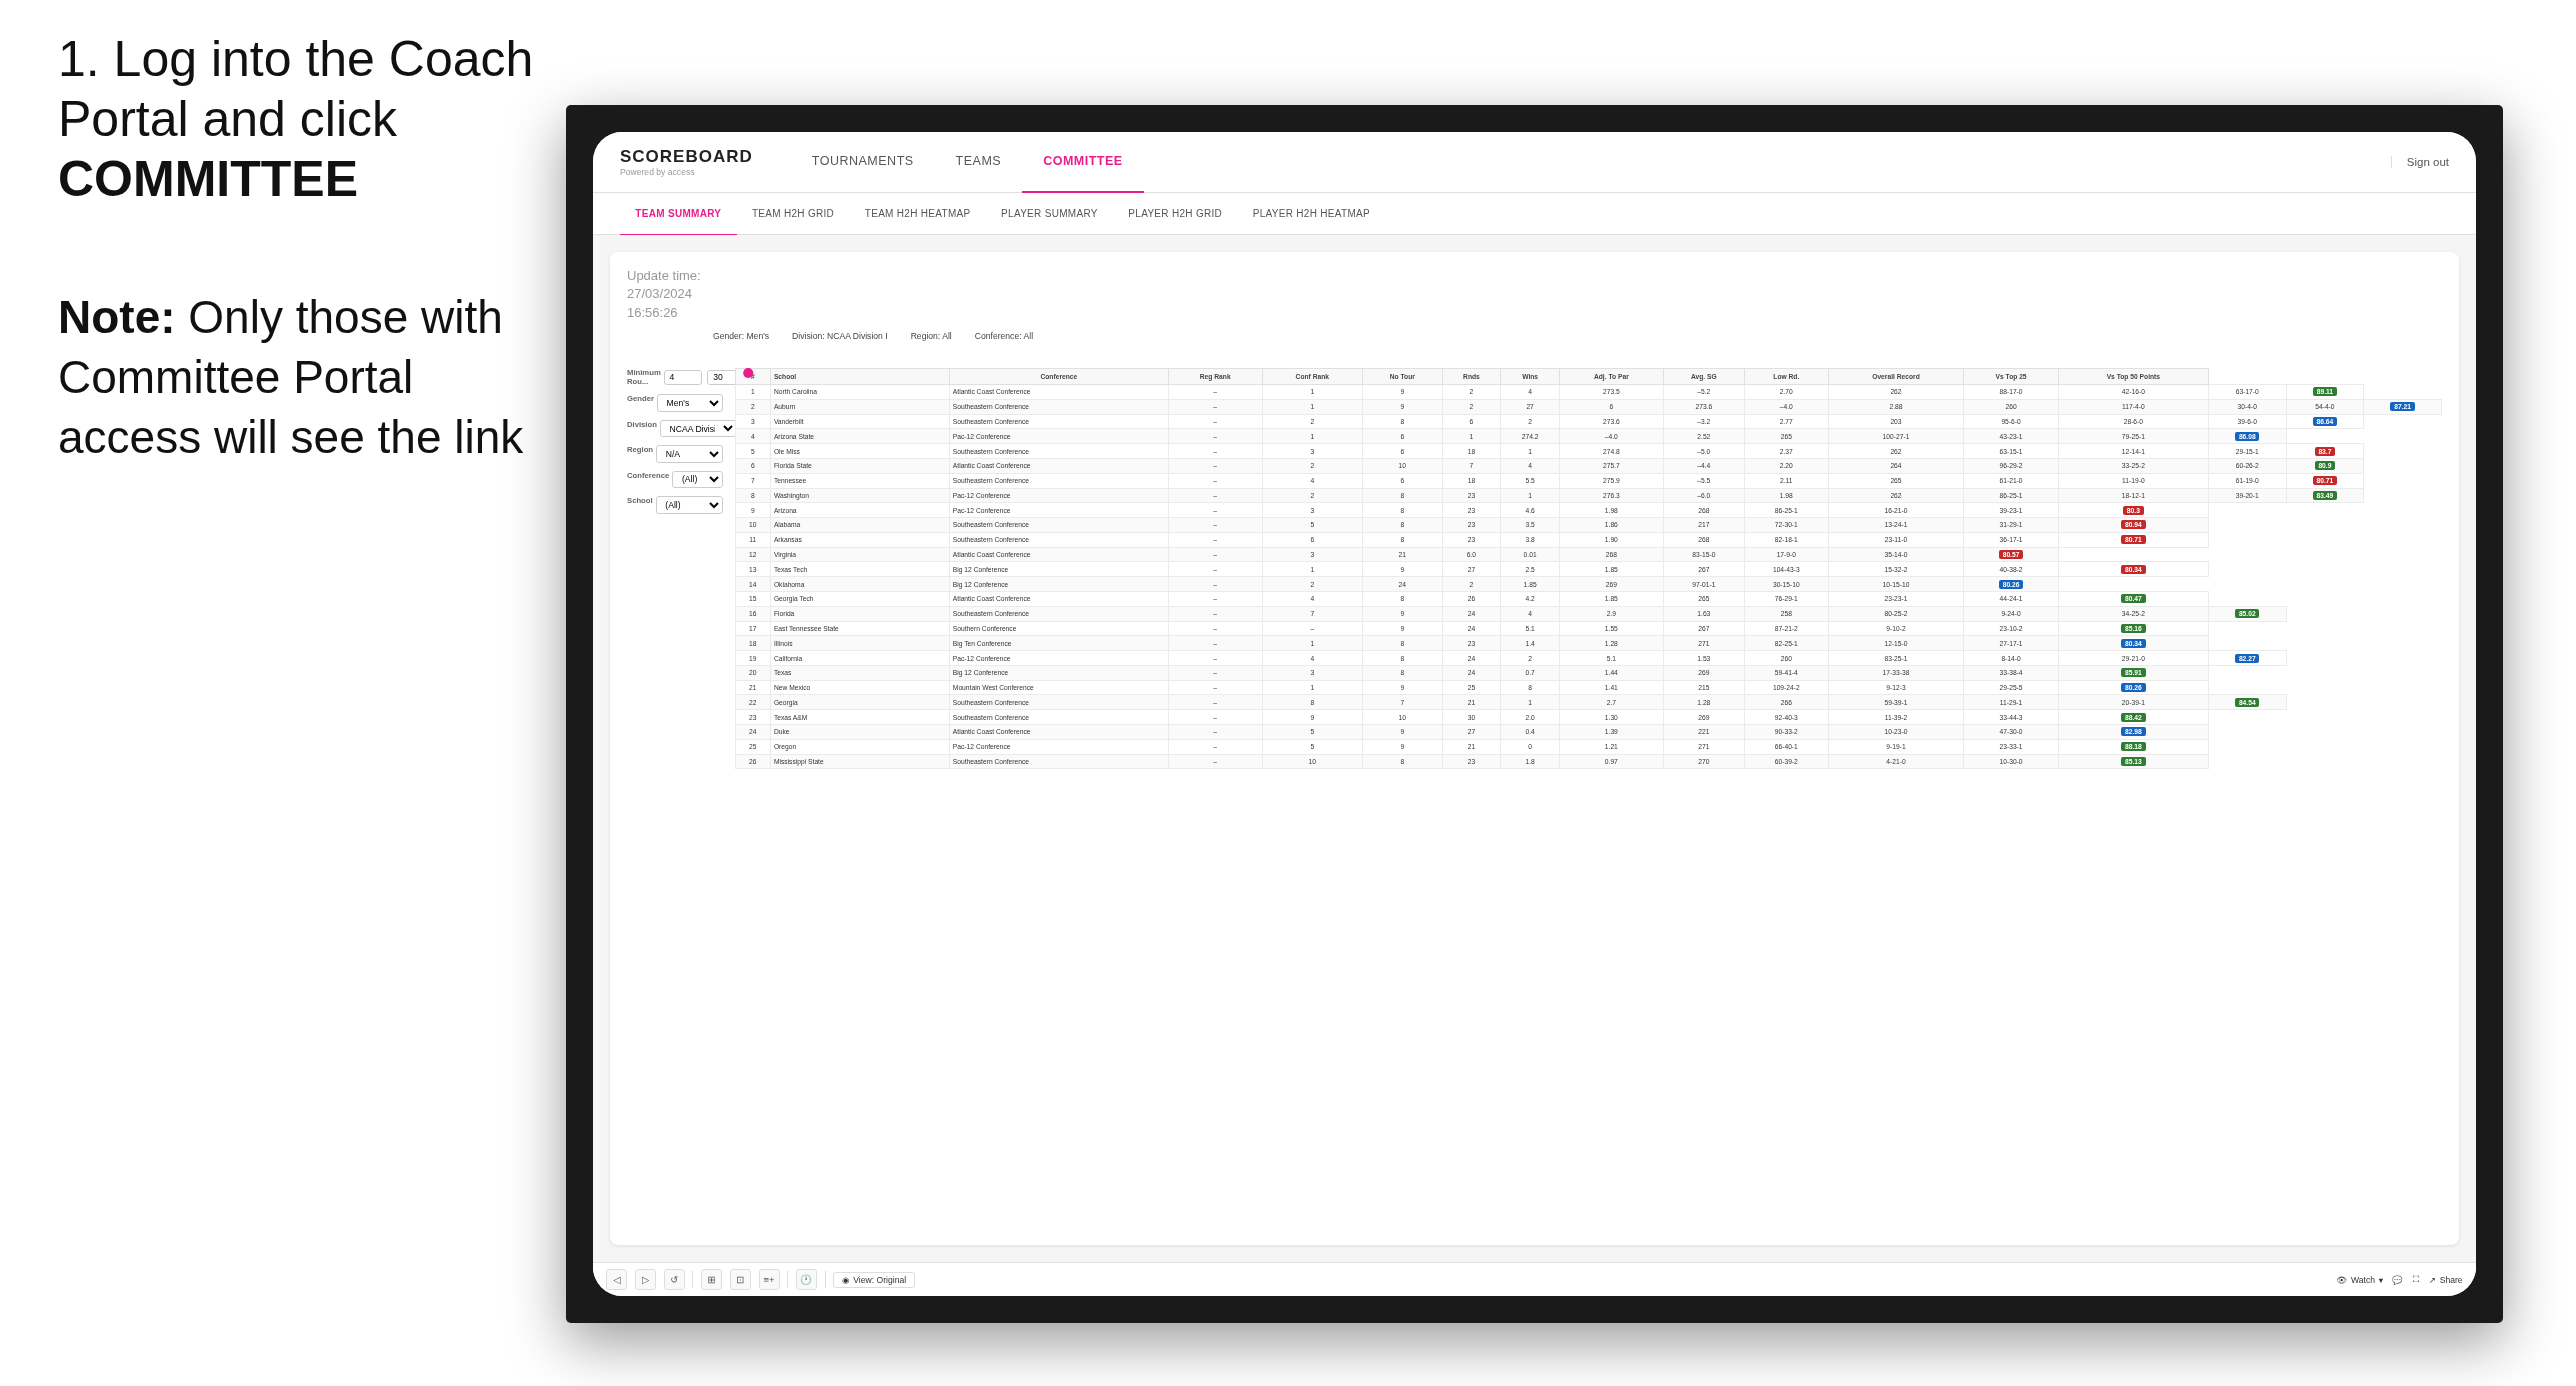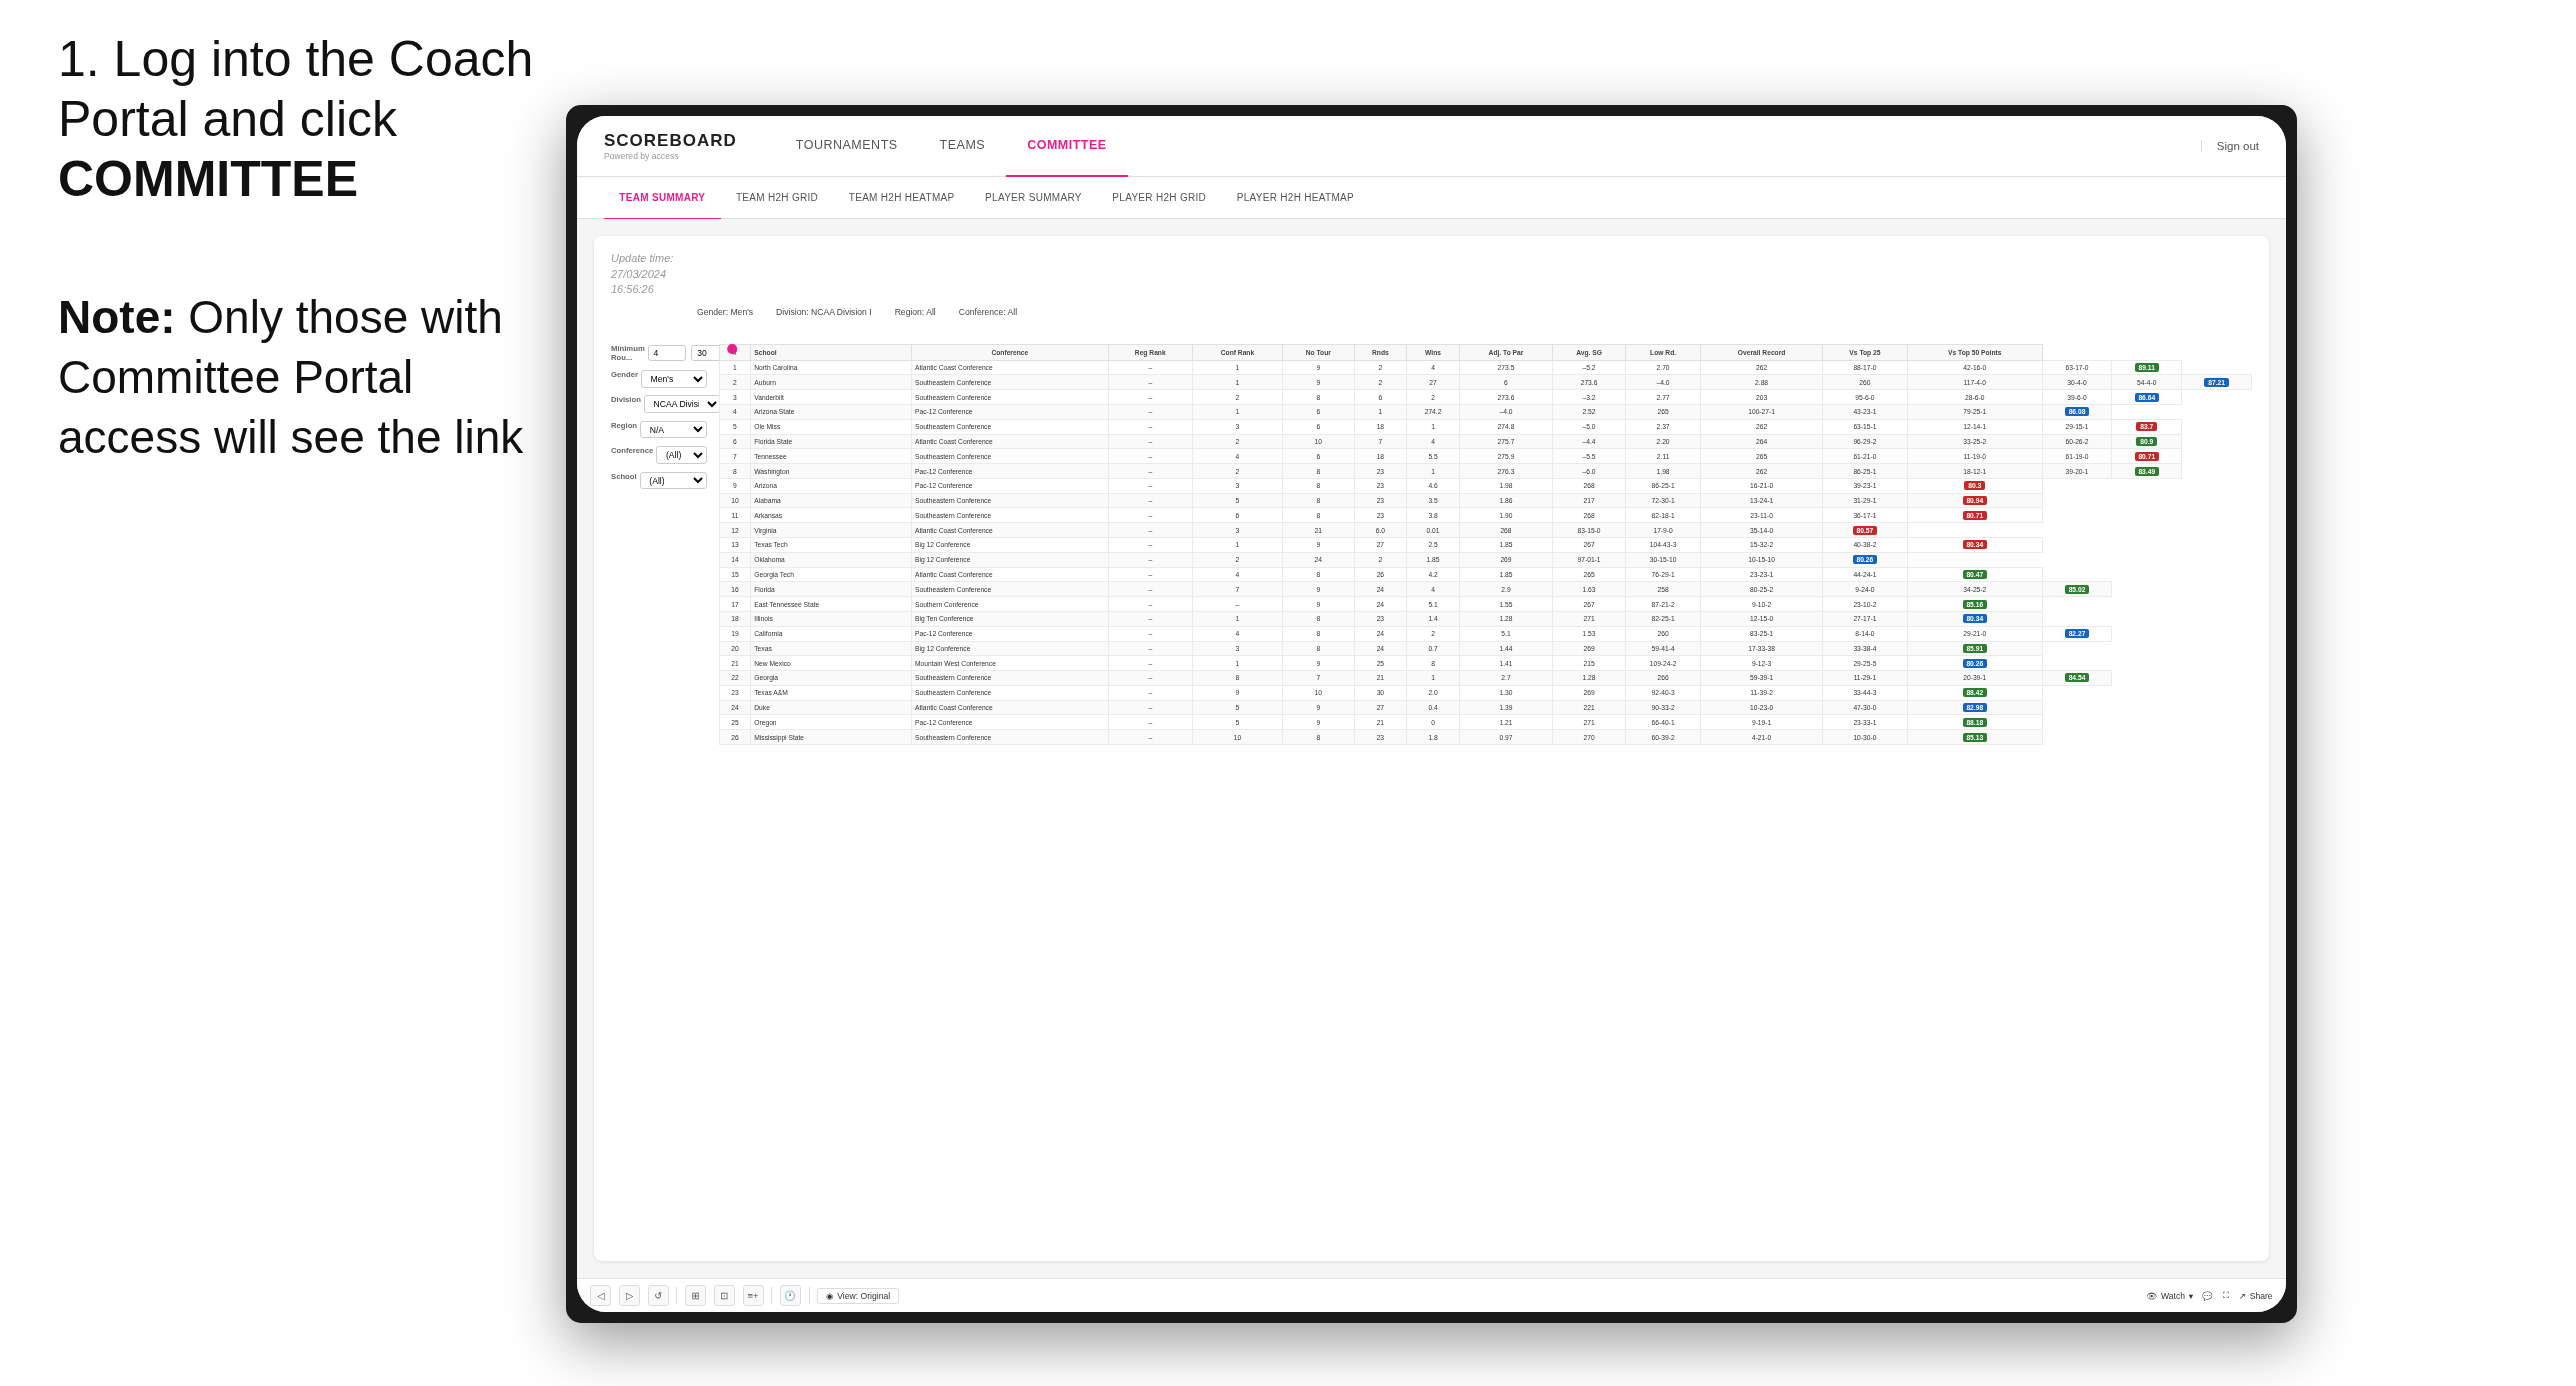--- a/index.html
+++ b/index.html
@@ -54,26 +54,26 @@
       width: 499px;
       height: 173px;
       pointer-events: none;
     }
 
     
     .tablet-frame {
       position: absolute;
       top: 105px;
       left: 566px;
-      width: 1731px;
+      width: 1937px;
       height: 1218px;
       background: #1a1a1a;
-      border-radius: 15px;
+      border-radius: 5px;
       box-shadow: 0 19px 58px rgba(0,0,0,0.4);
-      padding: 11px;
+      padding: 27px;
     }
 
     .tablet-screen {
       width: 100%;
       height: 100%;
       background: #f0f0f0;
       border-radius: 29px;
       overflow: hidden;
       display: flex;
       flex-direction: column;
@@ -178,26 +178,25 @@
       height: 100%;
       overflow: hidden;
     }
 
     .card-header {
       display: flex;
       align-items: flex-start;
       margin-bottom: 9.6px;
     }
     .update-time {
-      font-size: 11px;
+      font-size: 13px;
       color: #999;
       line-height: 1.4;
       width: 86px;
       flex-shrink: 0;
-      font-style: italic;
     }
     .card-title {
       font-size: 15.3px;
       font-weight: 700;
       color: #222;
       flex: 1;
       text-align: center;
     }
 
     .filters-row {

